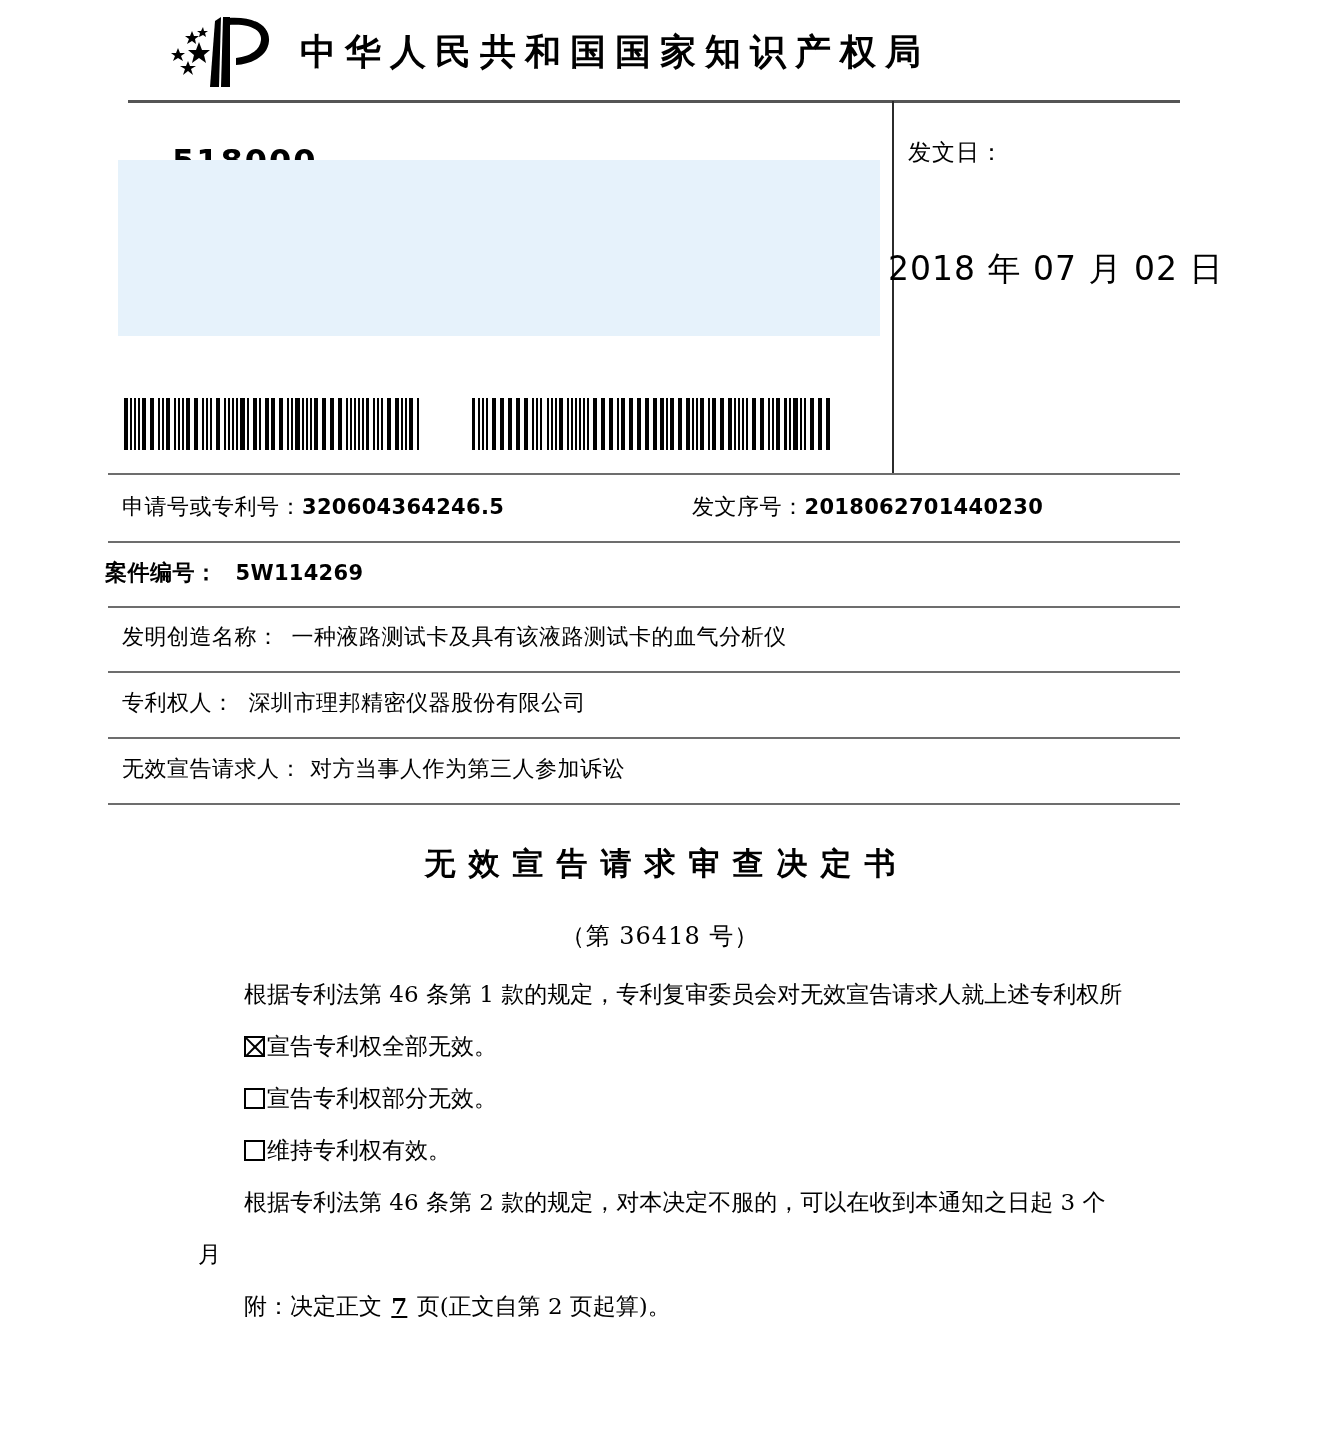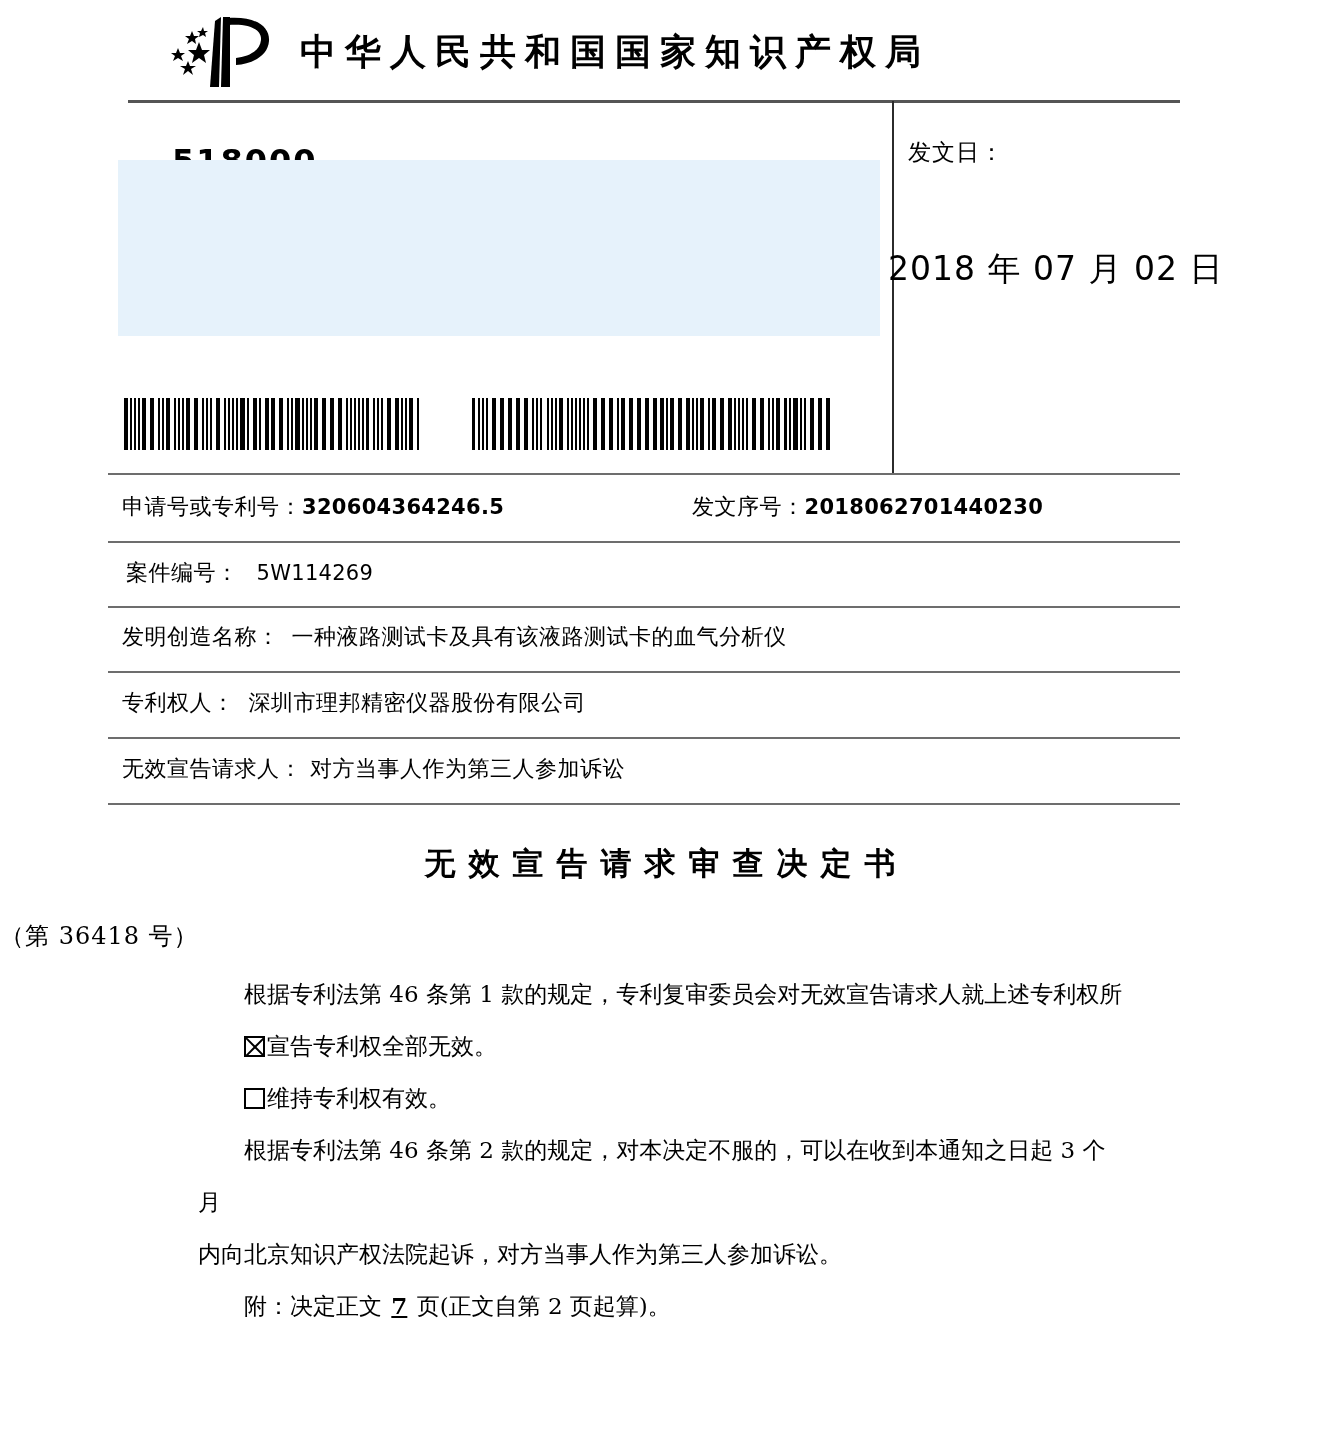--- a/index.html
+++ b/index.html
@@ -133,21 +133,21 @@
     font-family: "DejaVu Sans", "Liberation Sans", sans-serif;
     font-weight: bold;
     font-size: 31px;
     letter-spacing: 13px;
     text-indent: 13px;
   }
   #doc-number {
     position: absolute;
     left: 0; top: 920px;
     width: 1320px;
-    text-align: left;
+    text-align: center;
     font-size: 24px;
     letter-spacing: 1px;
   }
 
   
   #body-text {
     position: absolute;
     left: 198px; top: 968px;
     width: 930px;
     font-size: 23px;
@@ -460,21 +460,21 @@
 <div class="hrule" style="left:108px; top:803px; width:1072px;"></div>
 
 <div class="info-row" style="left:122px; top:492px;">
   <span class="info-label">申请号或专利号：</span><span class="info-value-sans-bold">320604364246.5</span>
 </div>
 
 <div class="info-row" style="left:692px; top:492px;">
   <span class="info-label">发文序号：</span><span class="info-value-sans-bold">2018062701440230</span>
 </div>
 
-<div class="info-row" style="left:126px; top:558px;">
+<div class="info-row" style="left:105px; top:558px;font-weight:bold;">
   <span class="info-label">案件编号：</span><span style="display:inline-block;width:18px;"></span><span class="info-value-sans">5W114269</span>
 </div>
 
 <div class="info-row" style="left:122px; top:622px;">
   <span class="info-label">发明创造名称：</span><span style="display:inline-block;width:12px;"></span><span class="info-value-serif">一种液路测试卡及具有该液路测试卡的血气分析仪</span>
 </div>
 
 <div class="info-row" style="left:122px; top:688px;">
   <span class="info-label">专利权人：</span><span style="display:inline-block;width:14px;"></span><span class="info-value-serif">深圳市理邦精密仪器股份有限公司</span>
 </div>
@@ -486,20 +486,22 @@
 <div id="doc-title">无效宣告请求审查决定书</div>
 <div id="doc-number">（第 36418 号）</div>
 
 <div id="body-text">
   <p class="para">根据专利法第 46 条第 1 款的规定，专利复审委员会对无效宣告请求人就上述专利权所</p>
 
   <p class="checkline">
     <span class="cbox checked"></span><span>宣告专利权全部无效。</span>
   </p>
   <p class="checkline">
+    <span class="cbox"></span><span>宣告专利权部分无效。</span>
+  </p>
+  <p class="checkline">
     <span class="cbox"></span><span>维持专利权有效。</span>
   </p>
 
   <p class="para">根据专利法第 46 条第 2 款的规定，对本决定不服的，可以在收到本通知之日起 3 个月</p>
-  <p class="para noindent">内向北京知识产权法院起诉，对方当事人作为第三人参加诉讼。</p>
 
   <p class="para"><span>附：决定正文 </span><span class="uline-bold">7</span><span> 页(正文自第 2 页起算)。</span></p>
 </div>
 
 </body></html>

